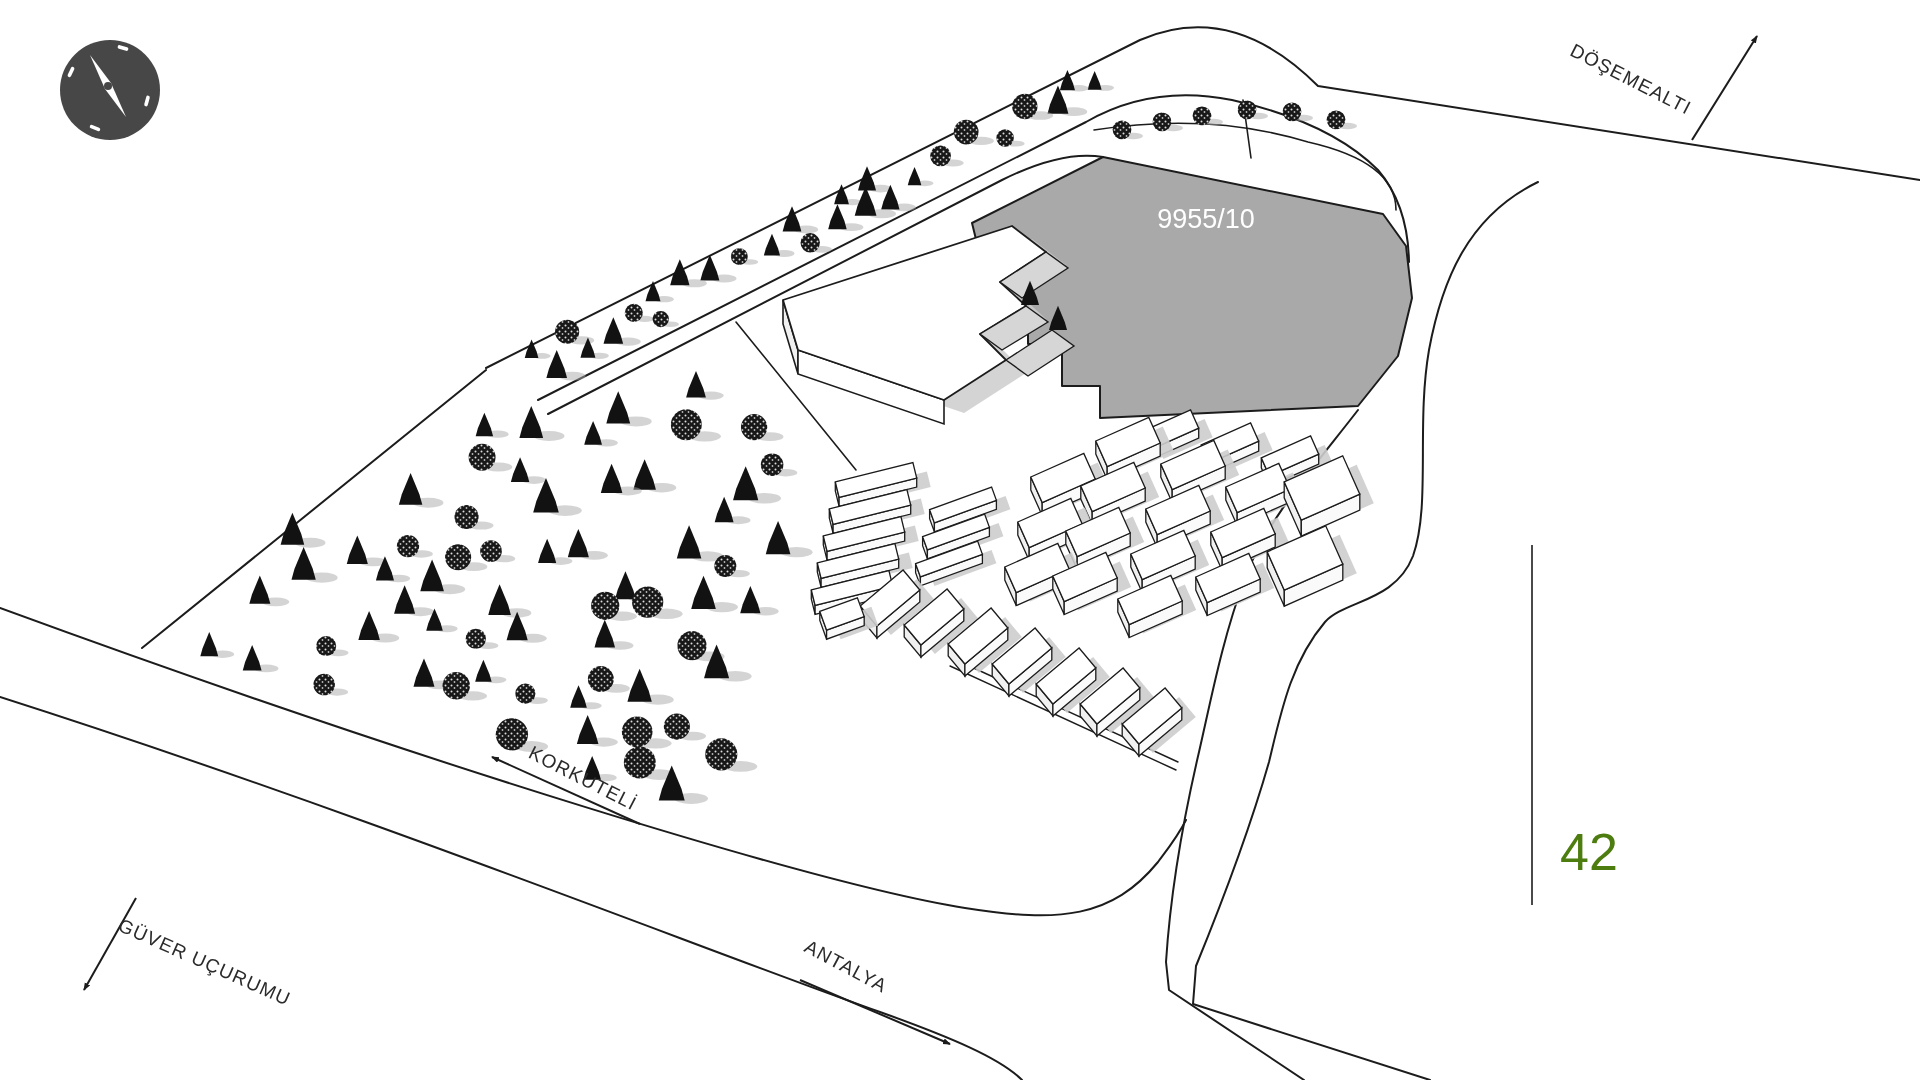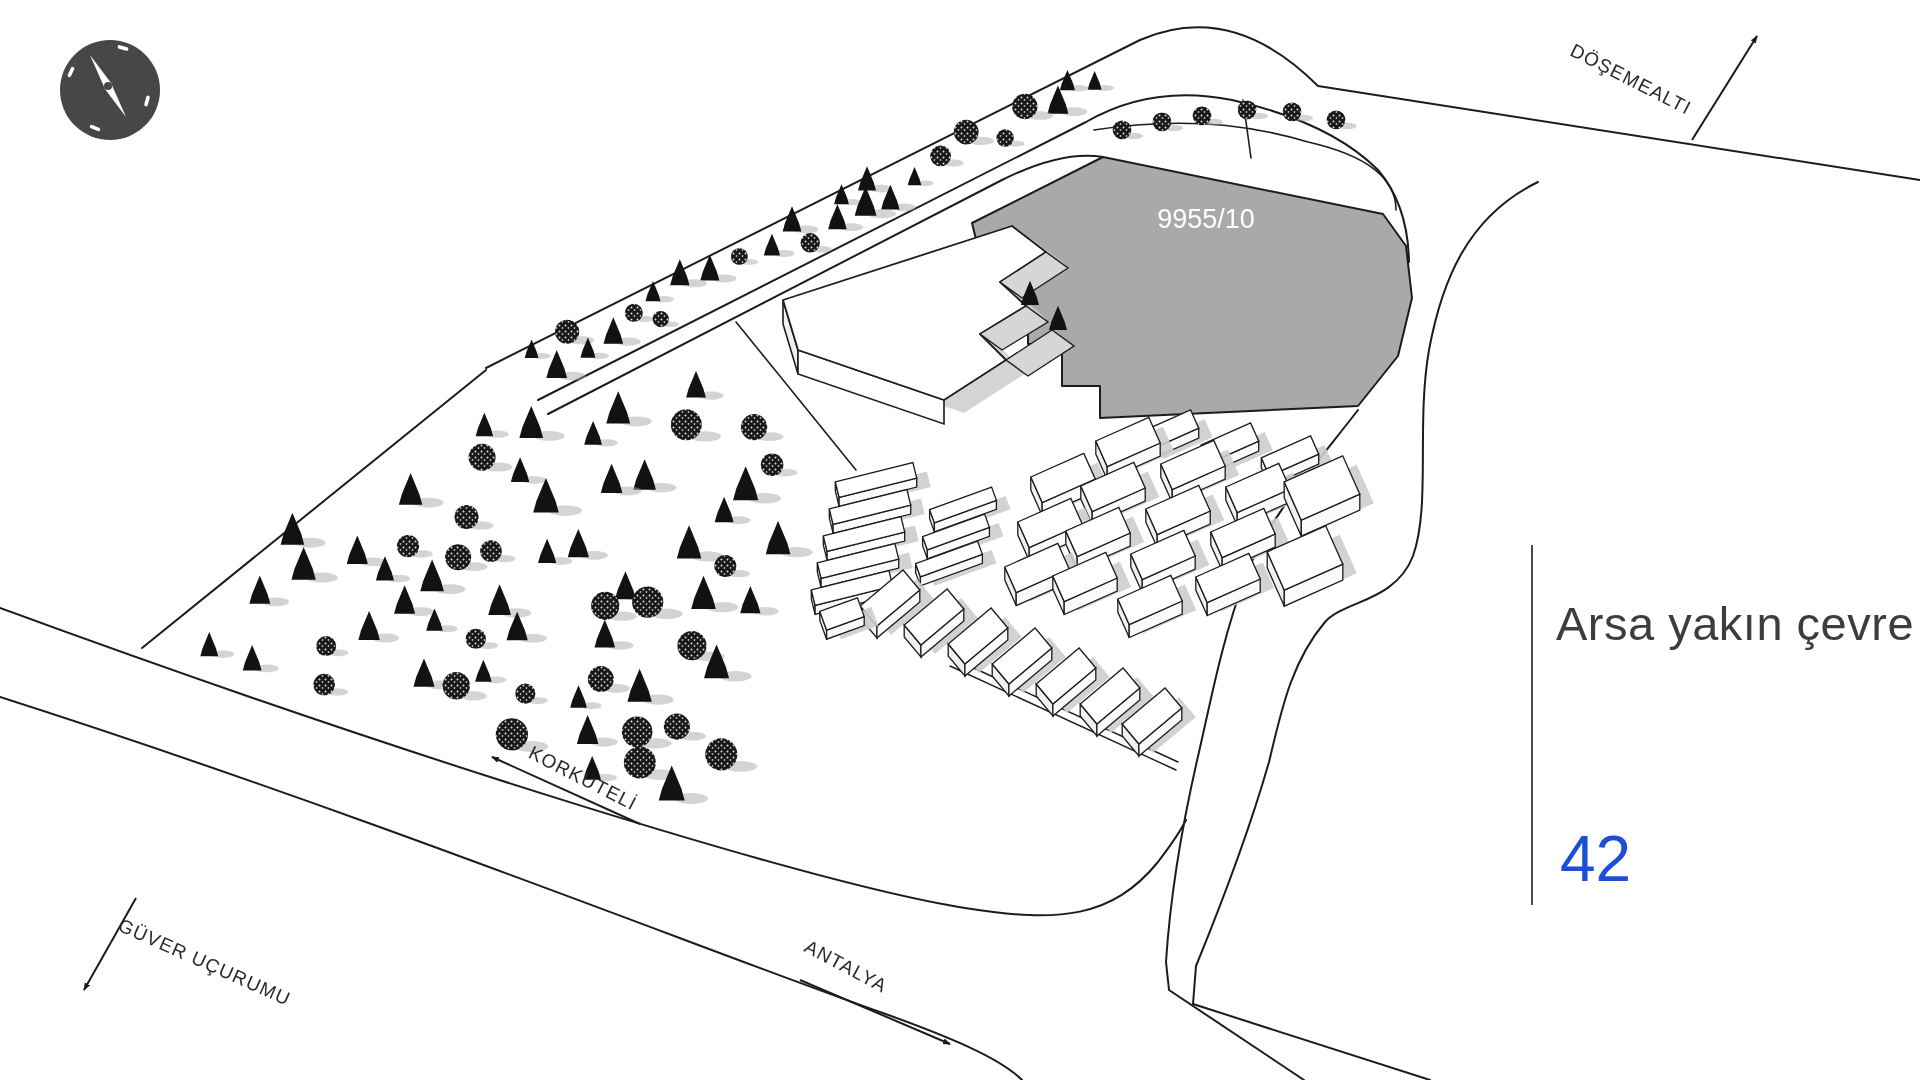--- a/index.html
+++ b/index.html
@@ -2,21 +2,21 @@
 <html><head>
 <meta charset="utf-8">
 <style>
   html,body{margin:0;padding:0;background:#ffffff;}
   body{width:1920px;height:1080px;overflow:hidden;font-family:"Liberation Sans",sans-serif;}
   .stage{position:relative;width:1920px;height:1080px;background:#fff;}
   #site-plan{position:absolute;left:0;top:0;}
   .divider{position:absolute;left:1531px;top:545px;width:2px;height:360px;background:#4a4a4a;}
   .page-title{position:absolute;left:1556px;top:596px;font-size:47px;font-weight:400;
               color:#3d3d3d;letter-spacing:0.5px;white-space:nowrap;}
-  .page-number{position:absolute;left:1560px;top:822px;font-size:64px;font-weight:400;color:#1d4ed8;}
+  .page-number{position:absolute;left:1560px;top:822px;font-size:52px;font-weight:400;color:#4d7c0f;}
 </style>
 </head>
 <body>
 
 <div class="stage">
   <svg id="site-plan" width="1920" height="1080" viewBox="0 0 1920 1080" xmlns="http://www.w3.org/2000/svg">
       <defs>
         <pattern id="speckle" width="6" height="6" patternUnits="userSpaceOnUse">
           <rect width="6" height="6" fill="#181818"></rect>
           <circle cx="1.5" cy="1.5" r="1" fill="#ffffff" opacity="0.85"></circle>
@@ -492,15 +492,14 @@
         <circle cx="110" cy="90" r="50" fill="#474747"></circle>
         <rect x="-5.5" y="-1.8" width="11" height="3.6" rx="1.8" fill="#ffffff" transform="translate(123,48) rotate(17)"></rect>
         <rect x="-5.5" y="-1.8" width="11" height="3.6" rx="1.8" fill="#ffffff" transform="translate(71,72) rotate(-65)"></rect>
         <rect x="-5.5" y="-1.8" width="11" height="3.6" rx="1.8" fill="#ffffff" transform="translate(147,101) rotate(-75)"></rect>
         <rect x="-5.5" y="-1.8" width="11" height="3.6" rx="1.8" fill="#ffffff" transform="translate(95,128) rotate(22)"></rect>
         <polygon points="90,55 111,83 126,117 105,89" fill="#ffffff"></polygon>
         <circle cx="108" cy="86" r="4" fill="#474747"></circle>
       </g>
     </svg>
   <div class="divider"></div>
-  <div class="page-title">Arsa yakın çevre</div>
   <div class="page-number">42</div>
 </div>
 
 </body></html>

